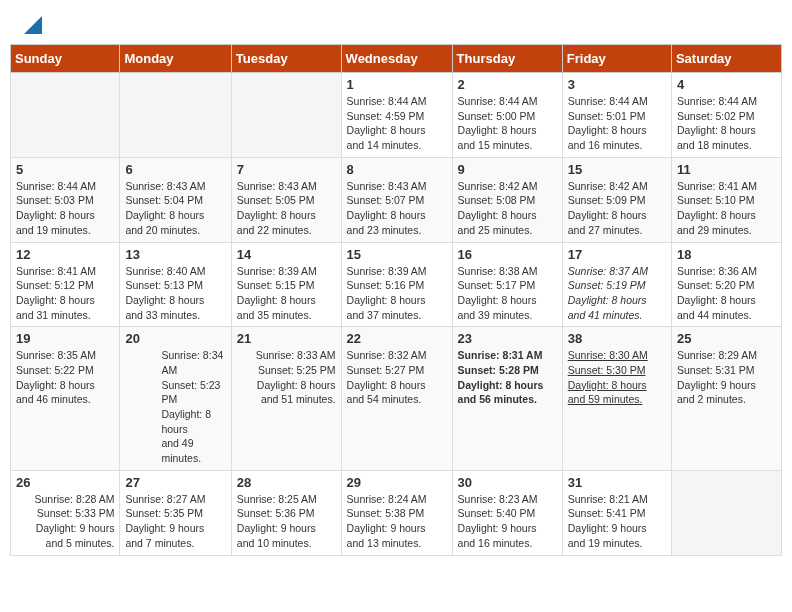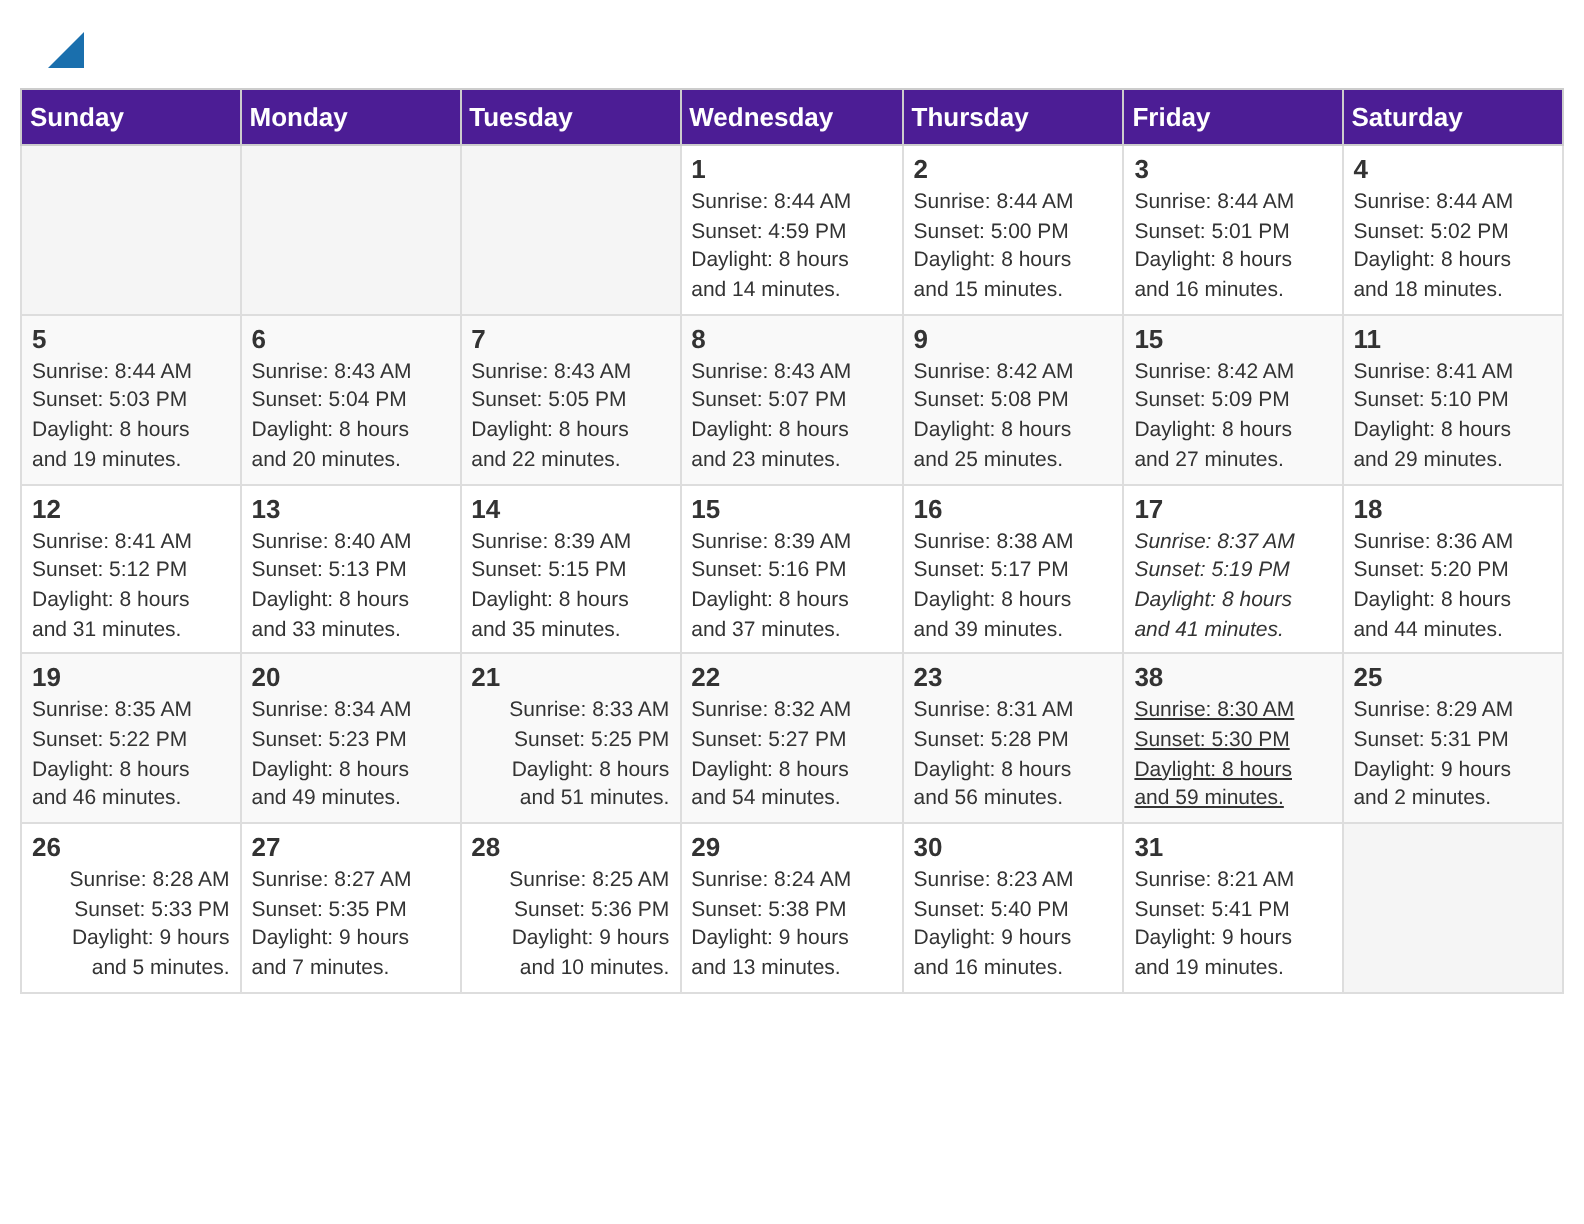--- a/index.html
+++ b/index.html
@@ -43,21 +43,21 @@
       color: #555;
     }
     .calendar {
       width: 100%;
       border-collapse: collapse;
       margin: 0 10px;
       width: calc(100% - 20px);
       margin-left: 10px;
     }
     .calendar th {
-      background-color: #4c1d95;
+      background-color: #c2410c;
       color: #fff;
       font-size: 13px;
       font-weight: bold;
       padding: 6px 4px;
       text-align: left;
       border: 1px solid #ccc;
     }
     .calendar td {
       vertical-align: top;
       border: 1px solid #ddd;
@@ -267,42 +267,42 @@
       <tr>
         <td>
           <span class="day-number">19</span>
           <div class="day-info" style="white-space: pre-line;">Sunrise: 8:35 AM
 Sunset: 5:22 PM
 Daylight: 8 hours
 and 46 minutes.</div>
         </td>
         <td>
           <span class="day-number">20</span>
-          <div class="day-info" style="white-space: pre-line;">Sunrise: 8:34 AM
+          <div class="day-info" style="white-space: pre-line; margin-left: 36px;">Sunrise: 8:34 AM
 Sunset: 5:23 PM
 Daylight: 8 hours
 and 49 minutes.</div>
         </td>
         <td>
           <span class="day-number">21</span>
           <div class="day-info" style="white-space: pre-line; text-align: right;">Sunrise: 8:33 AM
 Sunset: 5:25 PM
 Daylight: 8 hours
 and 51 minutes.</div>
         </td>
         <td>
           <span class="day-number">22</span>
           <div class="day-info" style="white-space: pre-line;">Sunrise: 8:32 AM
 Sunset: 5:27 PM
 Daylight: 8 hours
 and 54 minutes.</div>
         </td>
         <td>
           <span class="day-number">23</span>
-          <div class="day-info" style="white-space: pre-line;">Sunrise: 8:31 AM
+          <div class="day-info" style="white-space: pre-line; font-weight: bold;">Sunrise: 8:31 AM
 Sunset: 5:28 PM
 Daylight: 8 hours
 and 56 minutes.</div>
         </td>
         <td>
           <span class="day-number">38</span>
           <div class="day-info" style="white-space: pre-line; text-decoration: underline;">Sunrise: 8:30 AM
 Sunset: 5:30 PM
 Daylight: 8 hours
 and 59 minutes.</div>
@@ -325,21 +325,21 @@
         </td>
         <td>
           <span class="day-number">27</span>
           <div class="day-info" style="white-space: pre-line;">Sunrise: 8:27 AM
 Sunset: 5:35 PM
 Daylight: 9 hours
 and 7 minutes.</div>
         </td>
         <td>
           <span class="day-number">28</span>
-          <div class="day-info" style="white-space: pre-line; text-align: right;">Sunrise: 8:25 AM
+          <div class="day-info" style="white-space: pre-line;">Sunrise: 8:25 AM
 Sunset: 5:36 PM
 Daylight: 9 hours
 and 10 minutes.</div>
         </td>
         <td>
           <span class="day-number">29</span>
           <div class="day-info" style="white-space: pre-line;">Sunrise: 8:24 AM
 Sunset: 5:38 PM
 Daylight: 9 hours
 and 13 minutes.</div>

